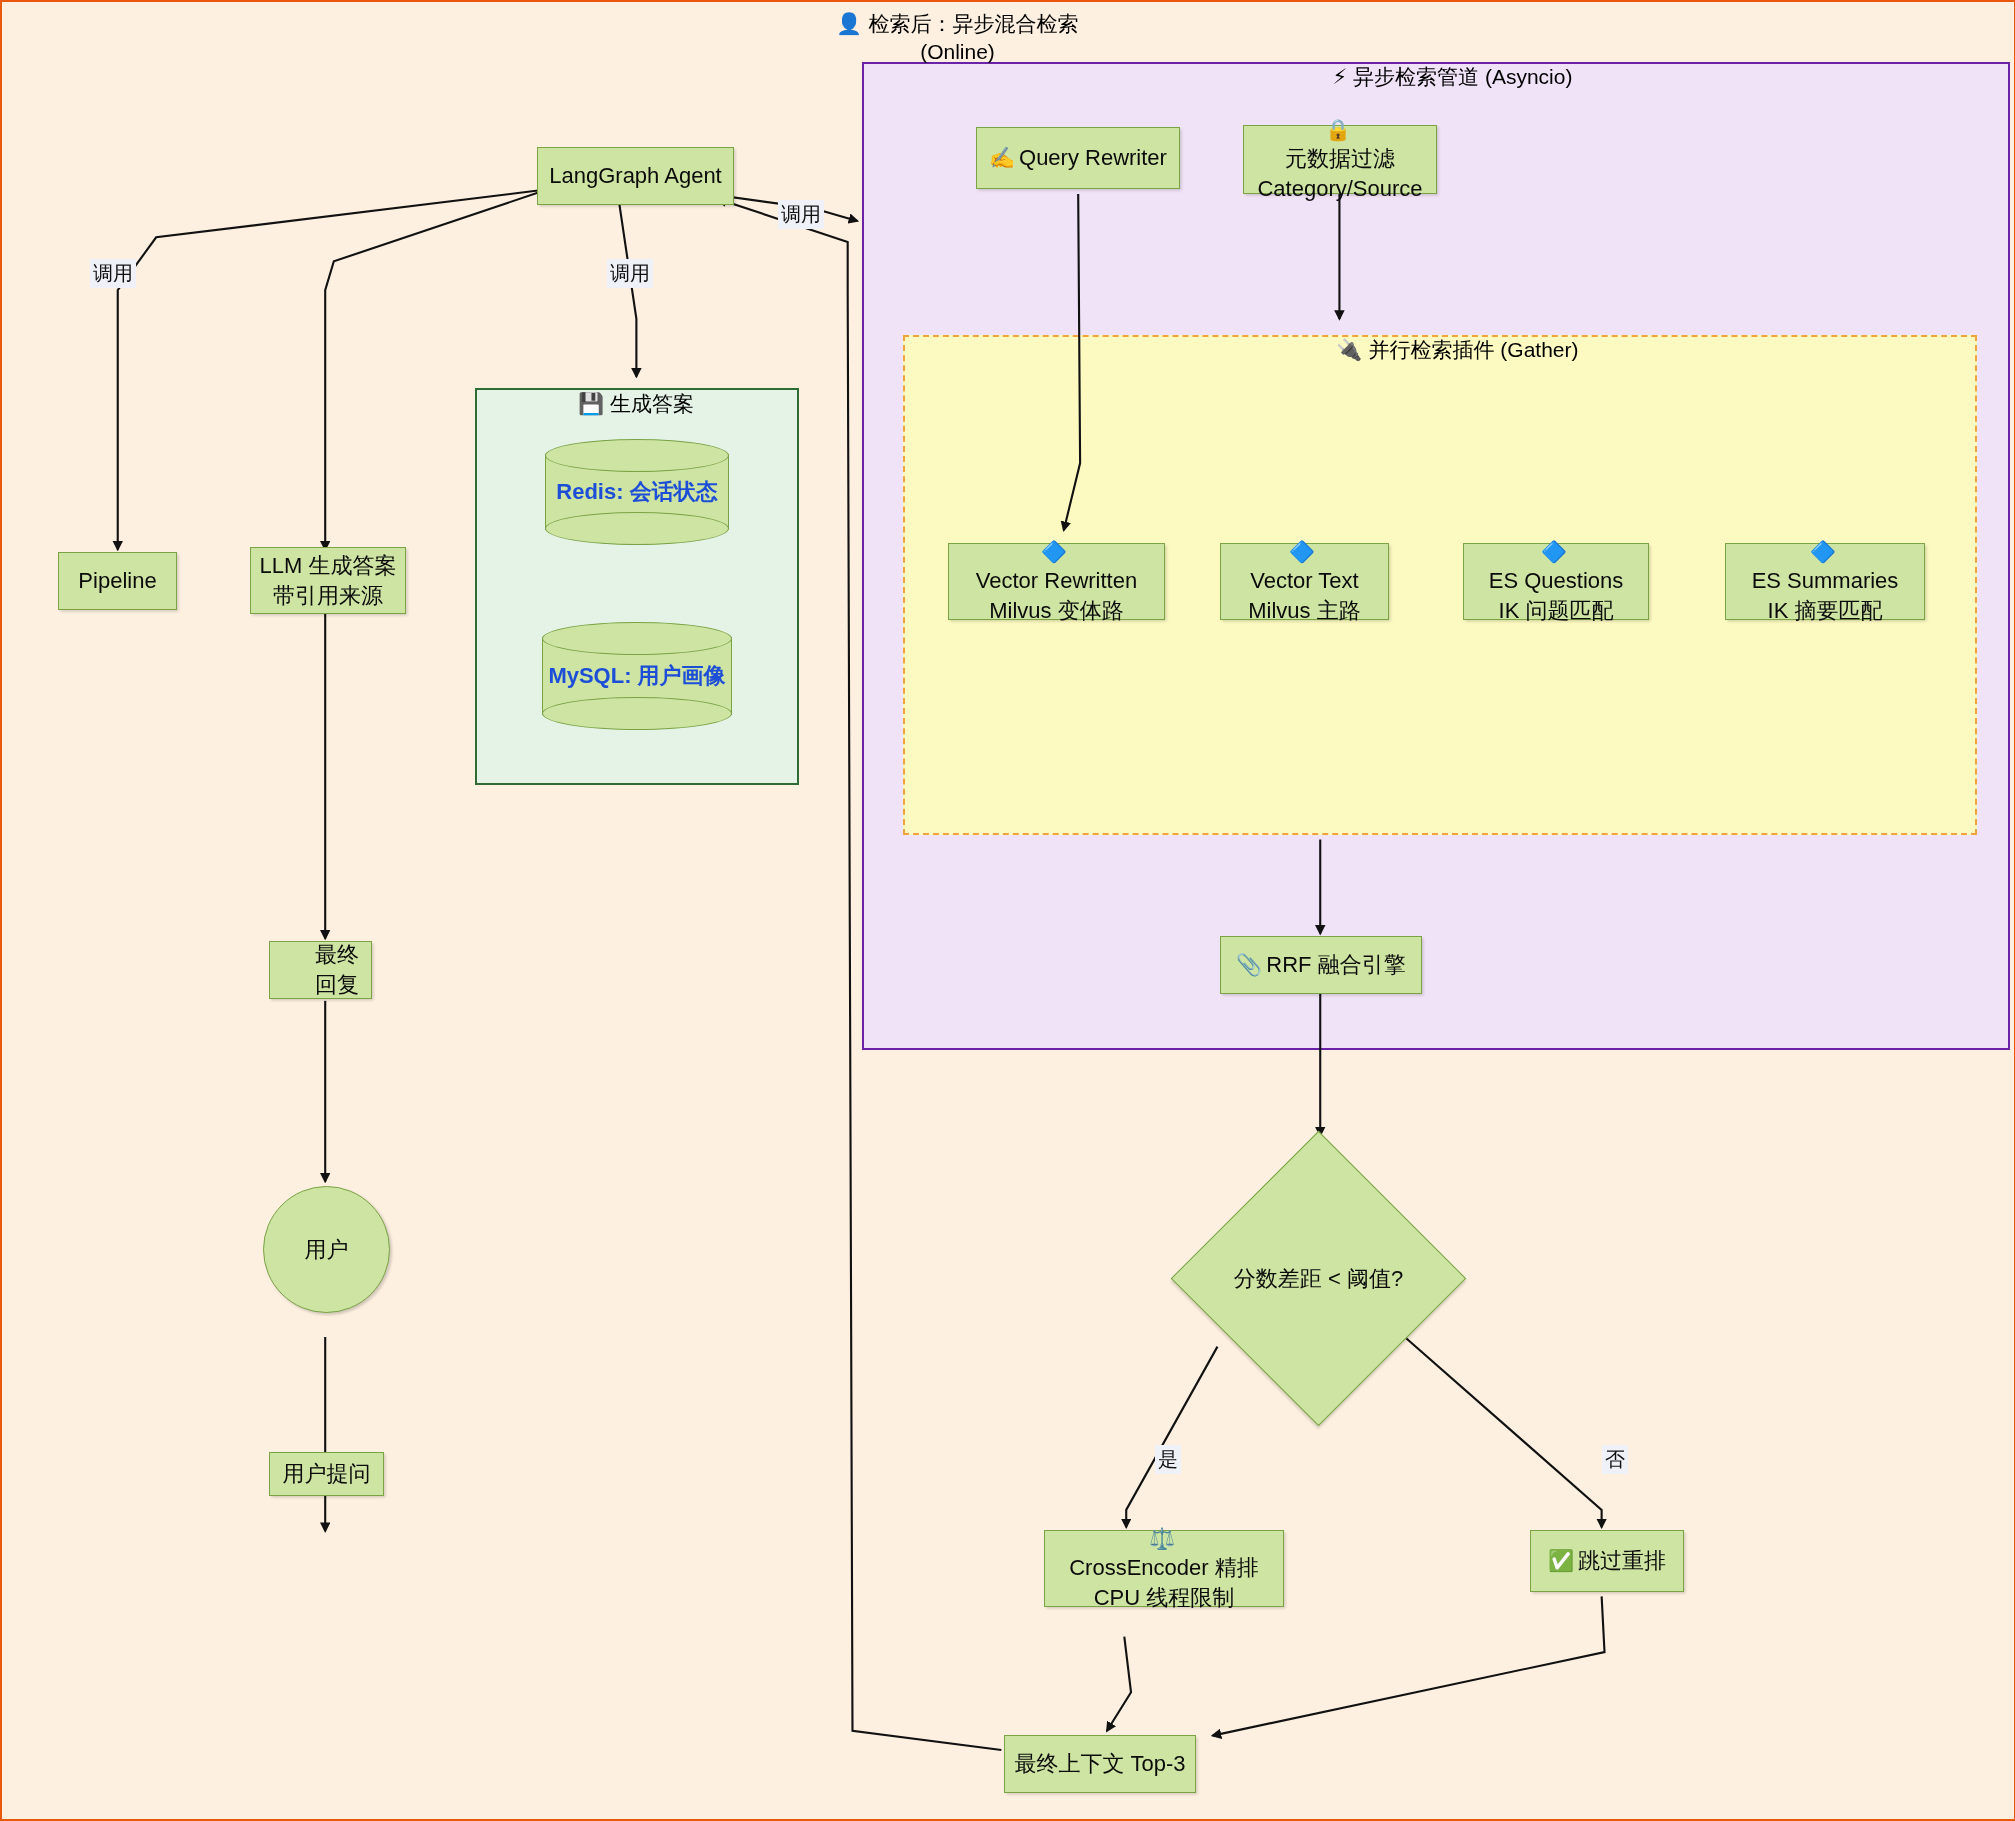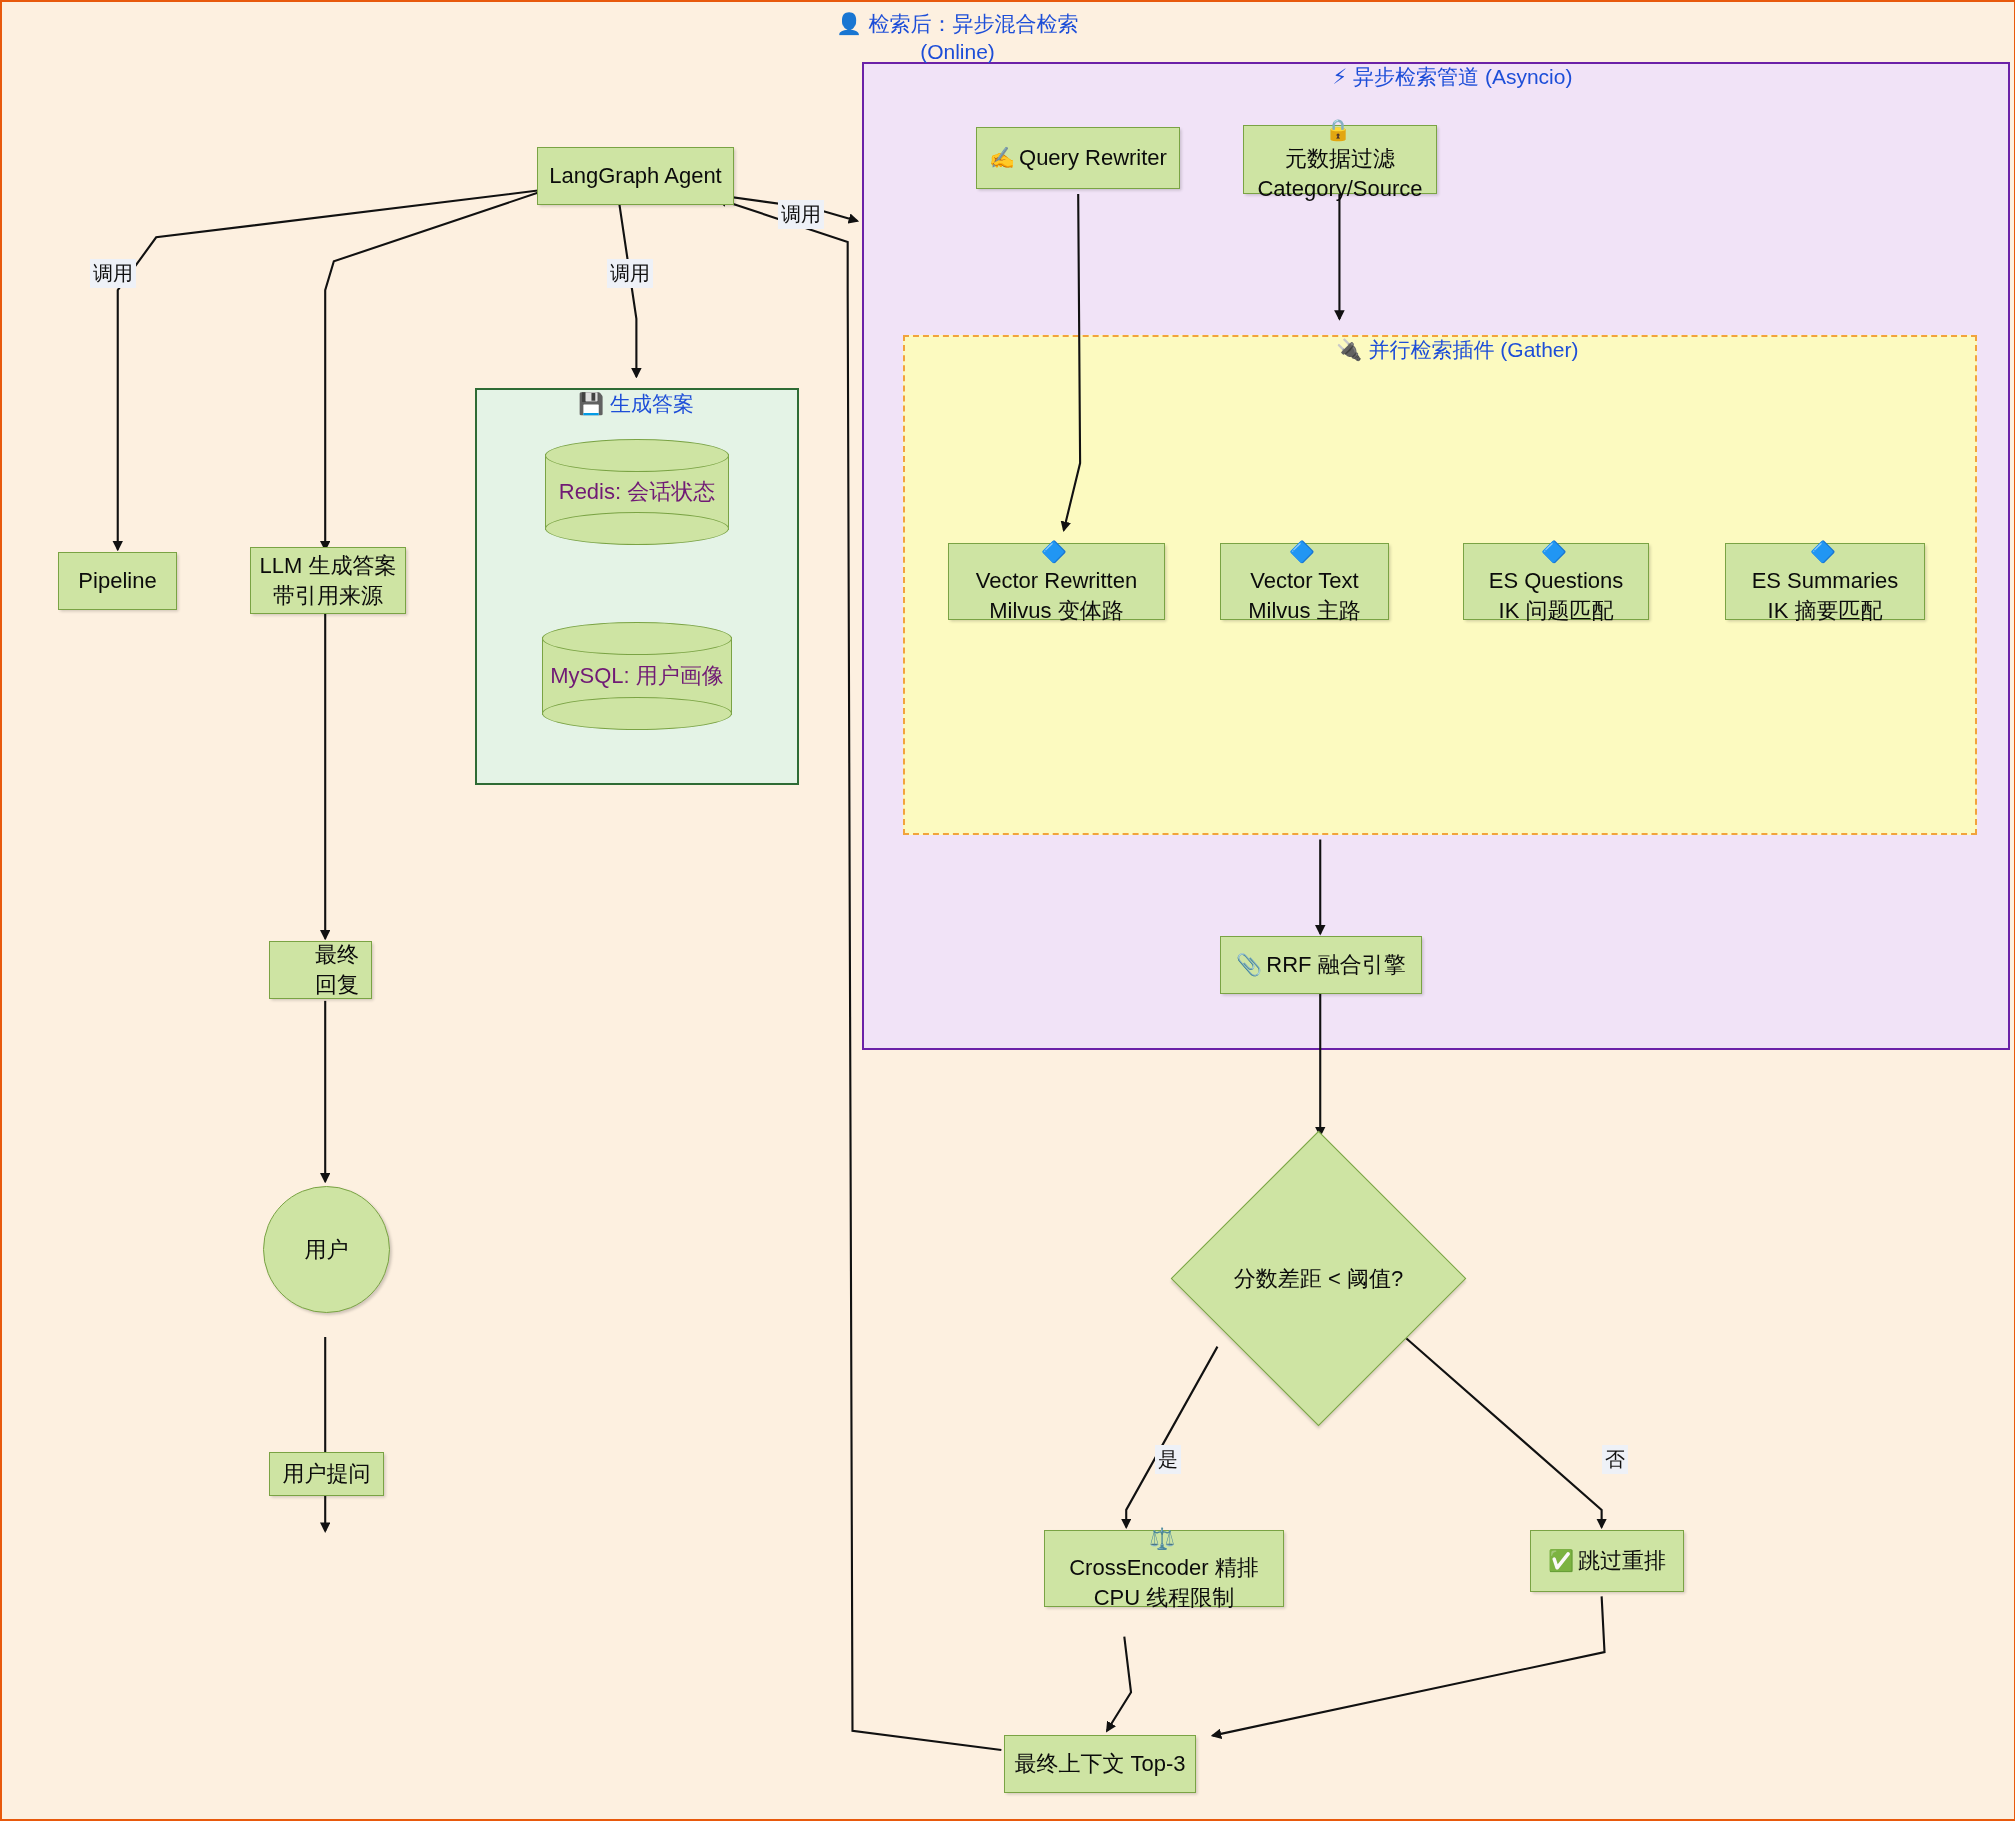--- a/index.html
+++ b/index.html
@@ -3,42 +3,42 @@
 <meta charset="utf-8">
 <style>
   html,body{margin:0;padding:0;background:#ffffff;}
   body{font-family:"Liberation Sans","DejaVu Sans",sans-serif;}
   #canvas{position:relative;width:2016px;height:1821px;background:#fdf0e0;
           border:2.9px solid #e8590c;box-sizing:border-box;overflow:hidden;}
   .sg{position:absolute;box-sizing:border-box;}
   .sg-online{border:2.9px solid #6b21a8;background:#f1e3f7;}
   .sg-gather{border:2.9px dashed #f2a33c;background:#fcfac0;}
   .sg-memory{border:2.9px solid #2e6b35;background:#e4f3e6;}
-  .sg-title{position:absolute;font-size:21px;color:#1d4ed8;white-space:nowrap;
+  .sg-title{position:absolute;font-size:21px;color:#000000;white-space:nowrap;
             text-align:center;line-height:1.35;}
   .node{position:absolute;box-sizing:border-box;background:#cee4a3;
         border:1px solid #7aa344;color:#0b0b0b;font-size:22px;
         display:flex;align-items:center;justify-content:center;text-align:center;
         line-height:1.35;box-shadow:1.9px 1.9px 2.9px rgba(0,0,0,.18);padding:1.9px 5.8px;}
   .node span{display:block;}
   .ellipse{border-radius:50%;}
   .diamond{position:absolute;background:transparent;border:none;box-shadow:none;}
   .diamond .dshape{position:absolute;inset:0;background:#cee4a3;border:1px solid #7aa344;
         transform:rotate(45deg);box-shadow:1.9px 1.9px 2.9px rgba(0,0,0,.15);}
   .diamond .dtext{position:absolute;inset:0;display:flex;align-items:center;
         justify-content:center;font-size:22px;color:#0b0b0b;white-space:nowrap;z-index:2;}
   .cyl{position:absolute;}
   .cyl .body{position:absolute;left:0;right:0;top:15.4px;bottom:15.4px;background:#cee4a3;
         border-left:1px solid #7aa344;border-right:1px solid #7aa344;}
   .cyl .top{position:absolute;left:0;right:0;top:0;height:31px;background:#cee4a3;
         border:1px solid #7aa344;border-radius:50%;}
   .cyl .bot{position:absolute;left:0;right:0;bottom:0;height:31px;background:#cee4a3;
         border:1px solid #7aa344;border-radius:50%;}
   .cyl .lbl{position:absolute;inset:0;display:flex;align-items:center;justify-content:center;
-        font-size:22px;color:#701a75;z-index:3;white-space:nowrap;}
+        font-size:22px;color:#1d4ed8;z-index:3;white-space:nowrap;font-weight:bold;}
   .edge-label{position:absolute;font-size:20px;color:#111;background:#eef1f7;
         padding:1px 2.9px;white-space:nowrap;}
   svg.links{position:absolute;left:0;top:0;width:2016px;height:1821px;
         pointer-events:none;overflow:visible;}
   .ico{font-size:21px;margin-right:3.8px;}
 </style>
 </head>
 <body>
 
 <div id="canvas">

